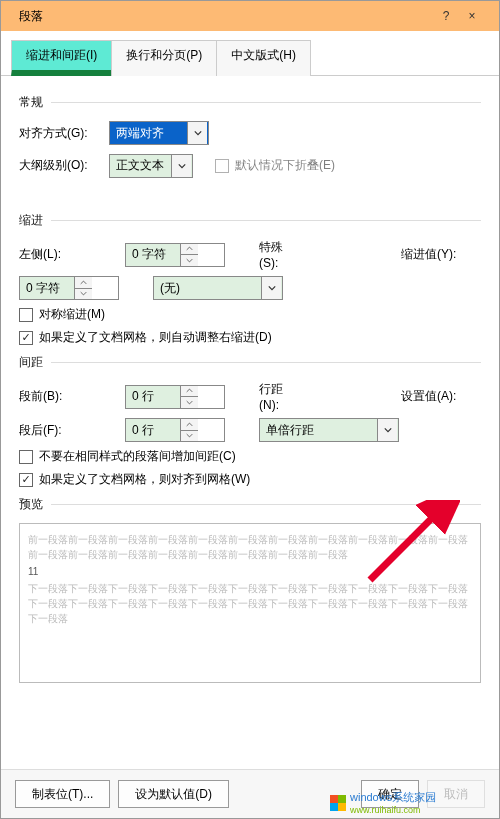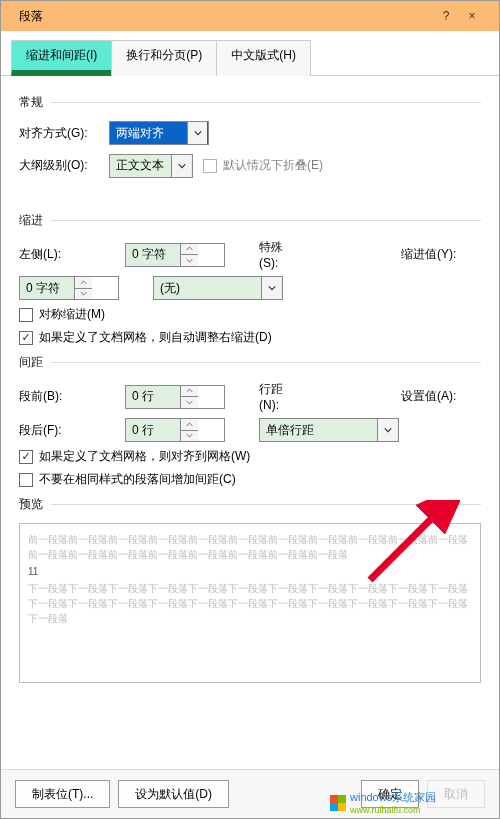--- a/index.html
+++ b/index.html
@@ -76,21 +76,21 @@
     <div class="row">
       <div class="lbl">大纲级别(O):</div>
       <div class="sel" style="width:84px">
         <span class="v">正文文本</span>
         <span class="sel-dd">
             <svg viewBox="0 0 10 10">
               <path d="M1 3l4 4 4-4" fill="none" stroke="#333" stroke-width="1.5"></path>
             </svg>
           </span>
       </div>
-      <div class="chk" style="margin-left:2px;opacity:.5">
+      <div class="chk" style="margin-left:14px;opacity:.5">
         <span class="box"></span>
           <span>默认情况下折叠(E)</span>
       </div>
     </div>
 
     <div style="height:18px"></div>
     <div class="grp-hdr">缩进</div>
 
     <div class="col3">
       <div class="lbl">左侧(L):</div>
@@ -199,27 +199,27 @@
               <svg viewBox="0 0 10 10">
                 <path d="M1 3l4 4 4-4" fill="none" stroke="#333" stroke-width="1.5"></path>
               </svg>
             </span>
         </div>
       </div>
       <div></div>
 
     </div>
 
+    <div class="chk">
+      <span class="box"></span>
+        <span>不要在相同样式的段落间增加间距(C)</span>
+    </div>
     <div class="chk on">
       <span class="box"></span>
         <span>如果定义了文档网格，则对齐到网格(W)</span>
-    </div>
-    <div class="chk">
-      <span class="box"></span>
-        <span>不要在相同样式的段落间增加间距(C)</span>
     </div>
 
     <div class="grp-hdr">预览</div>
     <div class="preview">
       <div>前一段落前一段落前一段落前一段落前一段落前一段落前一段落前一段落前一段落前一段落前一段落前一段落前一段落前一段落前一段落前一段落前一段落前一段落前一段落</div>
       <div style="color:#555;margin:2px 0">11</div>
       <div>下一段落下一段落下一段落下一段落下一段落下一段落下一段落下一段落下一段落下一段落下一段落下一段落下一段落下一段落下一段落下一段落下一段落下一段落下一段落下一段落下一段落下一段落下一段落</div>
     </div>
   </div>
 

